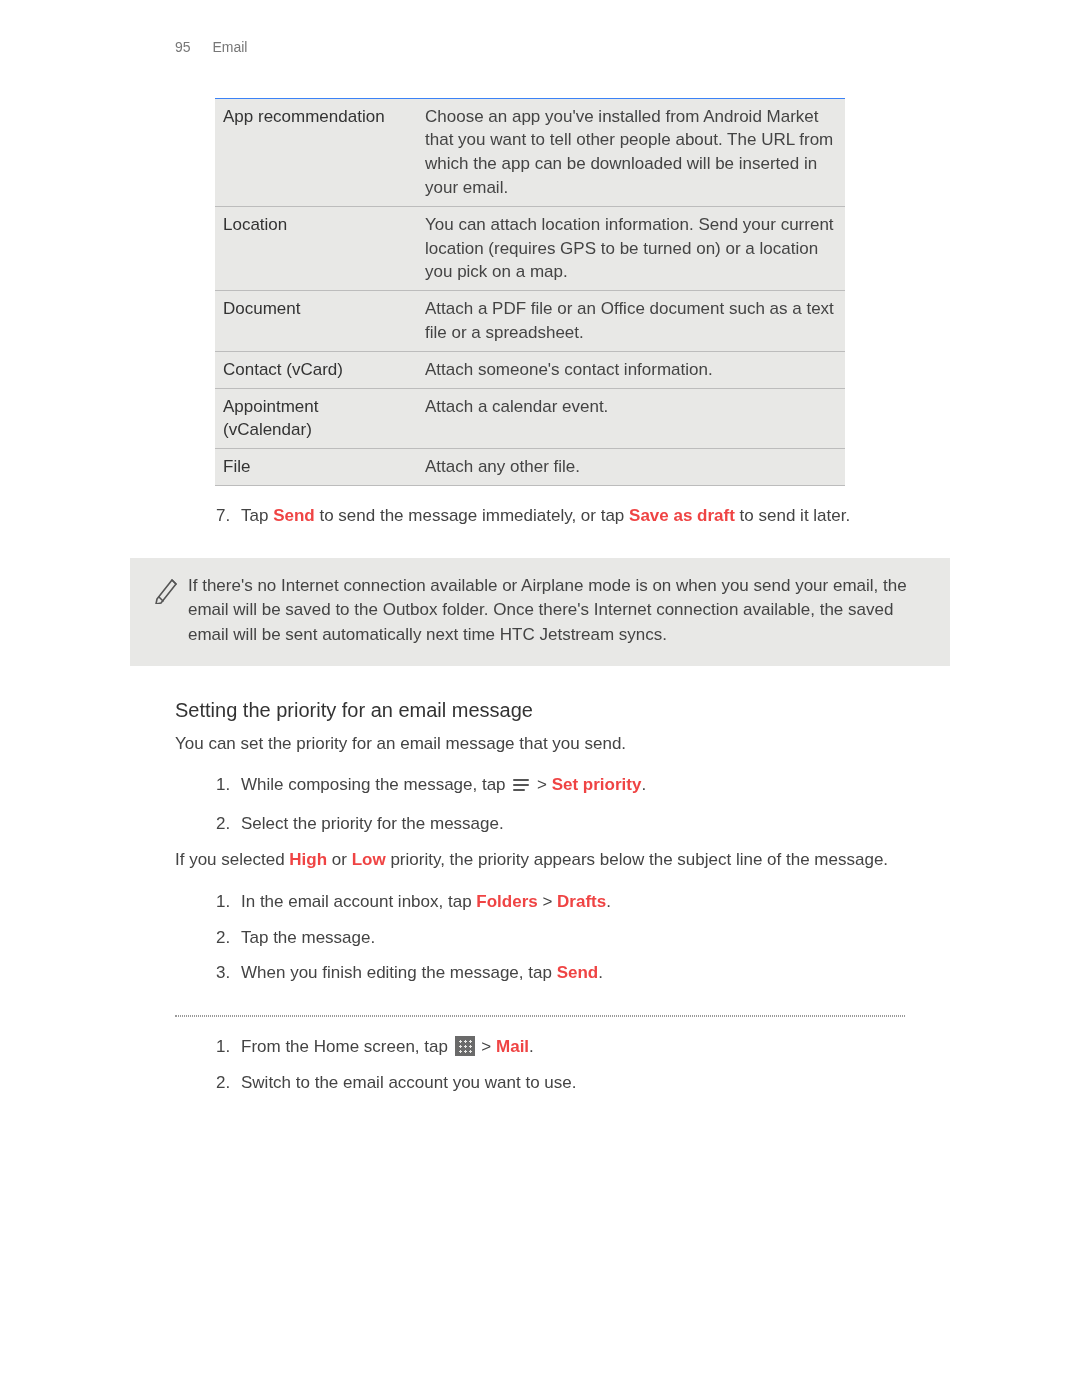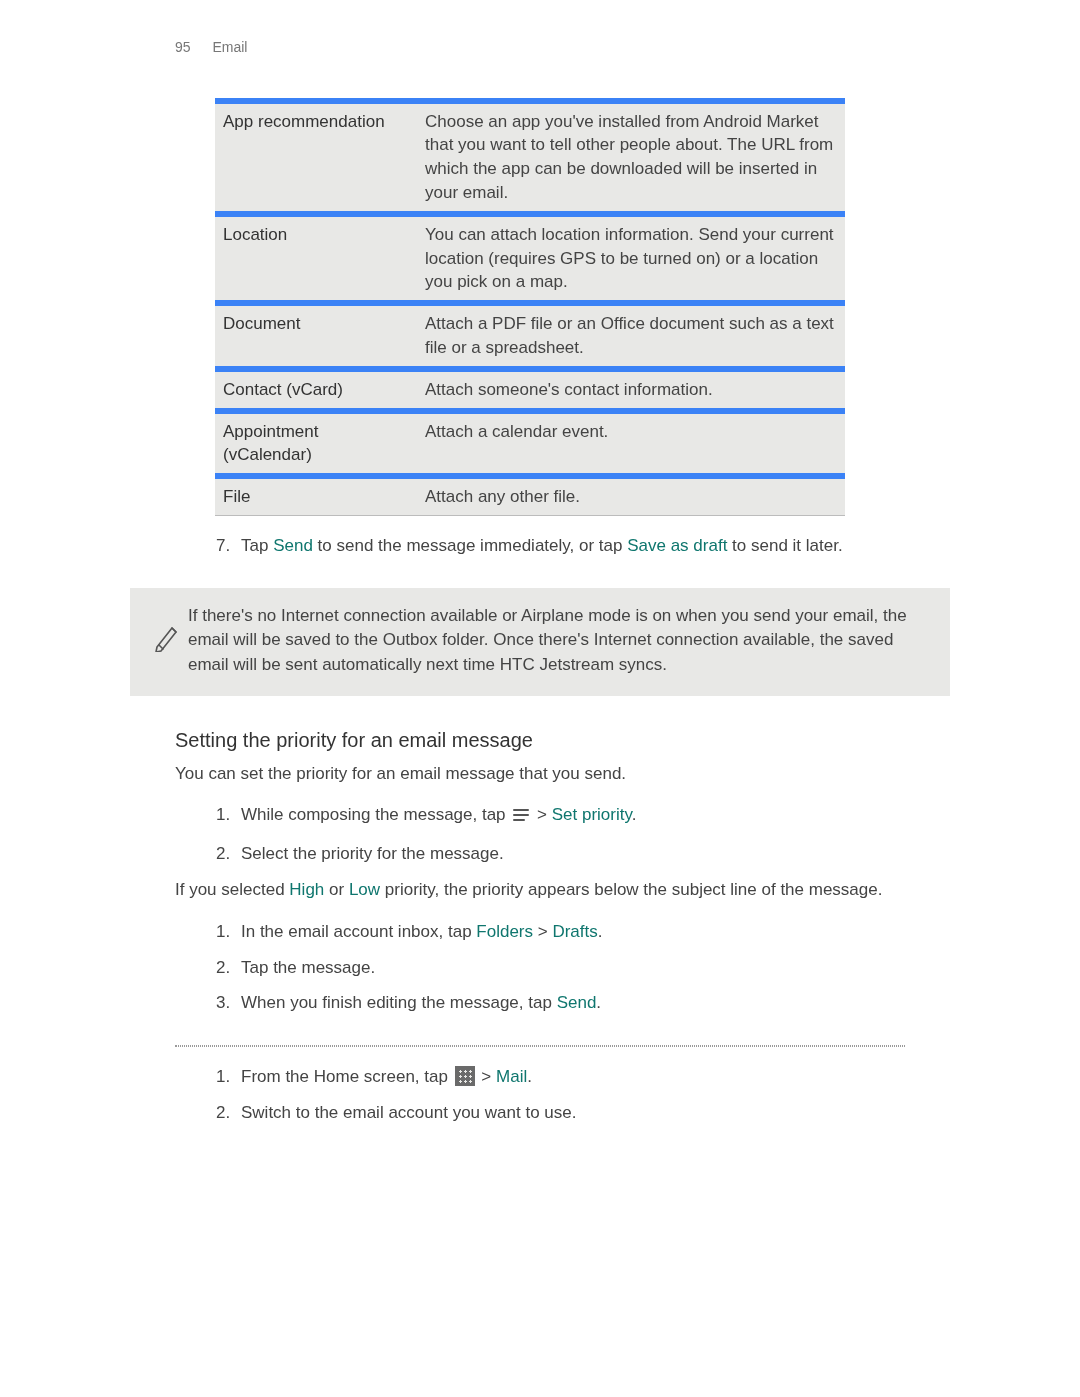--- a/index.html
+++ b/index.html
@@ -29,21 +29,21 @@
   }
   .hdr .pgnum { margin-right: 18px; margin-top: 20px; }
   
   table.attach {
     width: 630px;
     margin-left: 40px;
     border-collapse: collapse;
     background: #e8e8e6;
   }
   table.attach td {
-    border-top: 6px solid #3b82f6;
+    border-top: 1px solid #3b82f6;
     border-bottom: 1px solid #bcbcbc;
     padding: 6px 8px 6px 8px;
     vertical-align: top;
     font-size: 17px;
     color: #444444;
   }
   table.attach td.k {
     width: 186px;
     font-weight: 400;
     color: #333333;
@@ -52,25 +52,25 @@
   ol.steps {
     margin: 18px 0 0 40px;
     padding-left: 20px;
   }
   ol.steps > li {
     padding-left: 6px;
     margin-bottom: 12px;
     font-size: 17px;
     color: #444444;
   }
-  .strong { color:#0f766e; font-weight:400;text-align:right; }
+  .strong { color:#ef4444; font-weight:700;text-align:right; }
   
   .note {
     display: flex;
-    align-items: center;
+    align-items: flex-start;
     background: #e8e8e6;
     margin: 30px -45px 30px -45px;
     padding: 16px 24px 18px 14px;
   }
   .note .icon-col {
     width: 44px;
     flex: 0 0 44px;
     display:flex; justify-content:center;
   }
   .note .text-col {

